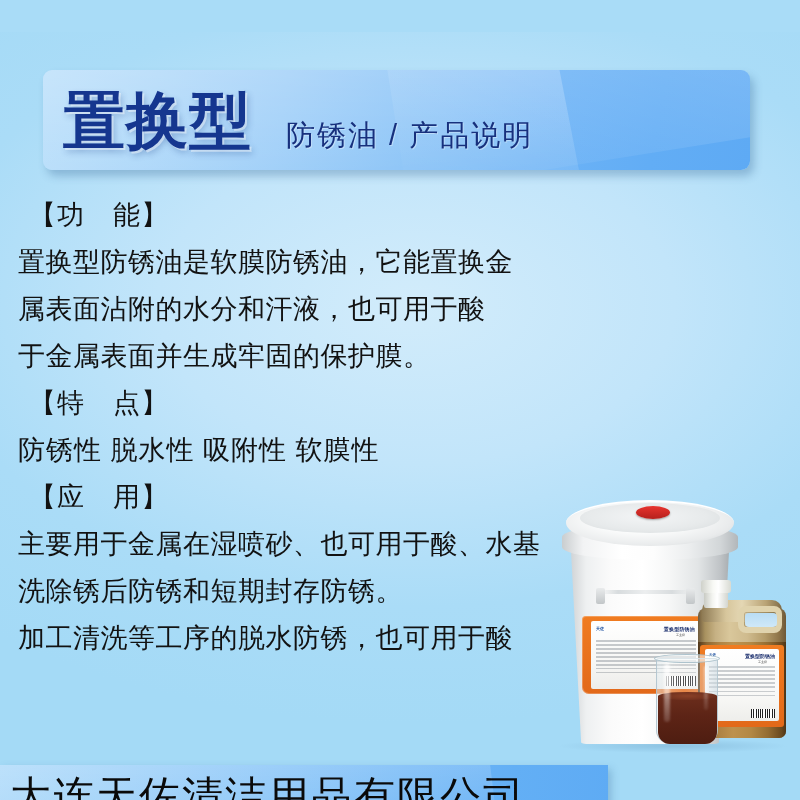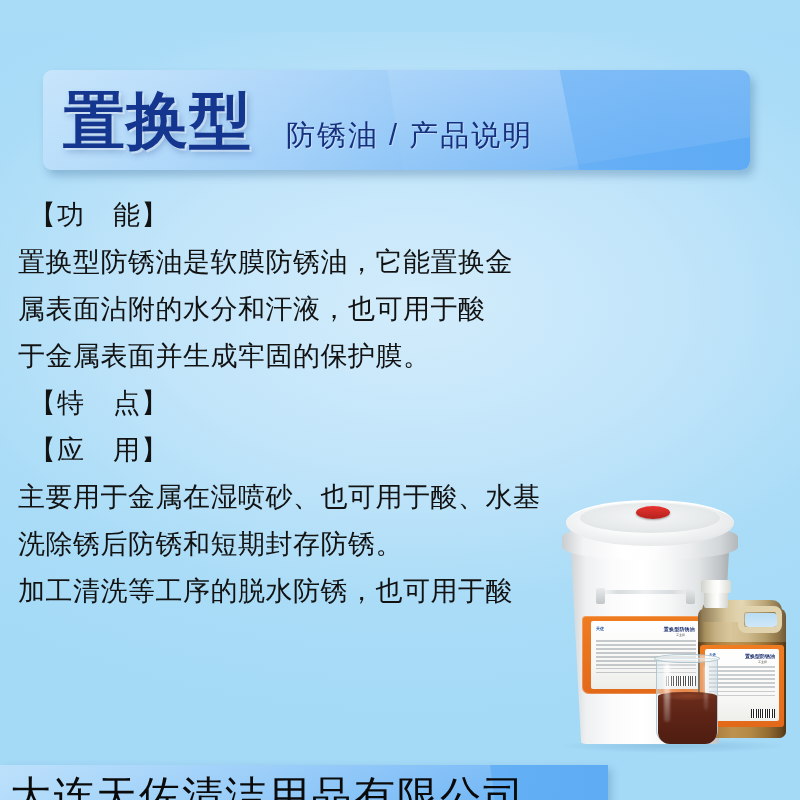--- a/index.html
+++ b/index.html
@@ -461,20 +461,21 @@
   </div>
 
   <div id="content">
 
     <div class="section-head">【功　能】</div>
     <div class="para">置换型防锈油是软膜防锈油，它能置换金</div>
     <div class="para">属表面沾附的水分和汗液，也可用于酸</div>
     <div class="para">于金属表面并生成牢固的保护膜。</div>
 
     <div class="section-head">【特　点】</div>
+    <div class="feature-line">防锈性 脱水性 吸附性 软膜性</div>
 
     <div class="section-head">【应　用】</div>
     <div class="para">主要用于金属在湿喷砂、也可用于酸、水基</div>
     <div class="para">洗除锈后防锈和短期封存防锈。</div>
     <div class="para">加工清洗等工序的脱水防锈，也可用于酸</div>
 
   </div>
 
   <div id="product-photo">
 

